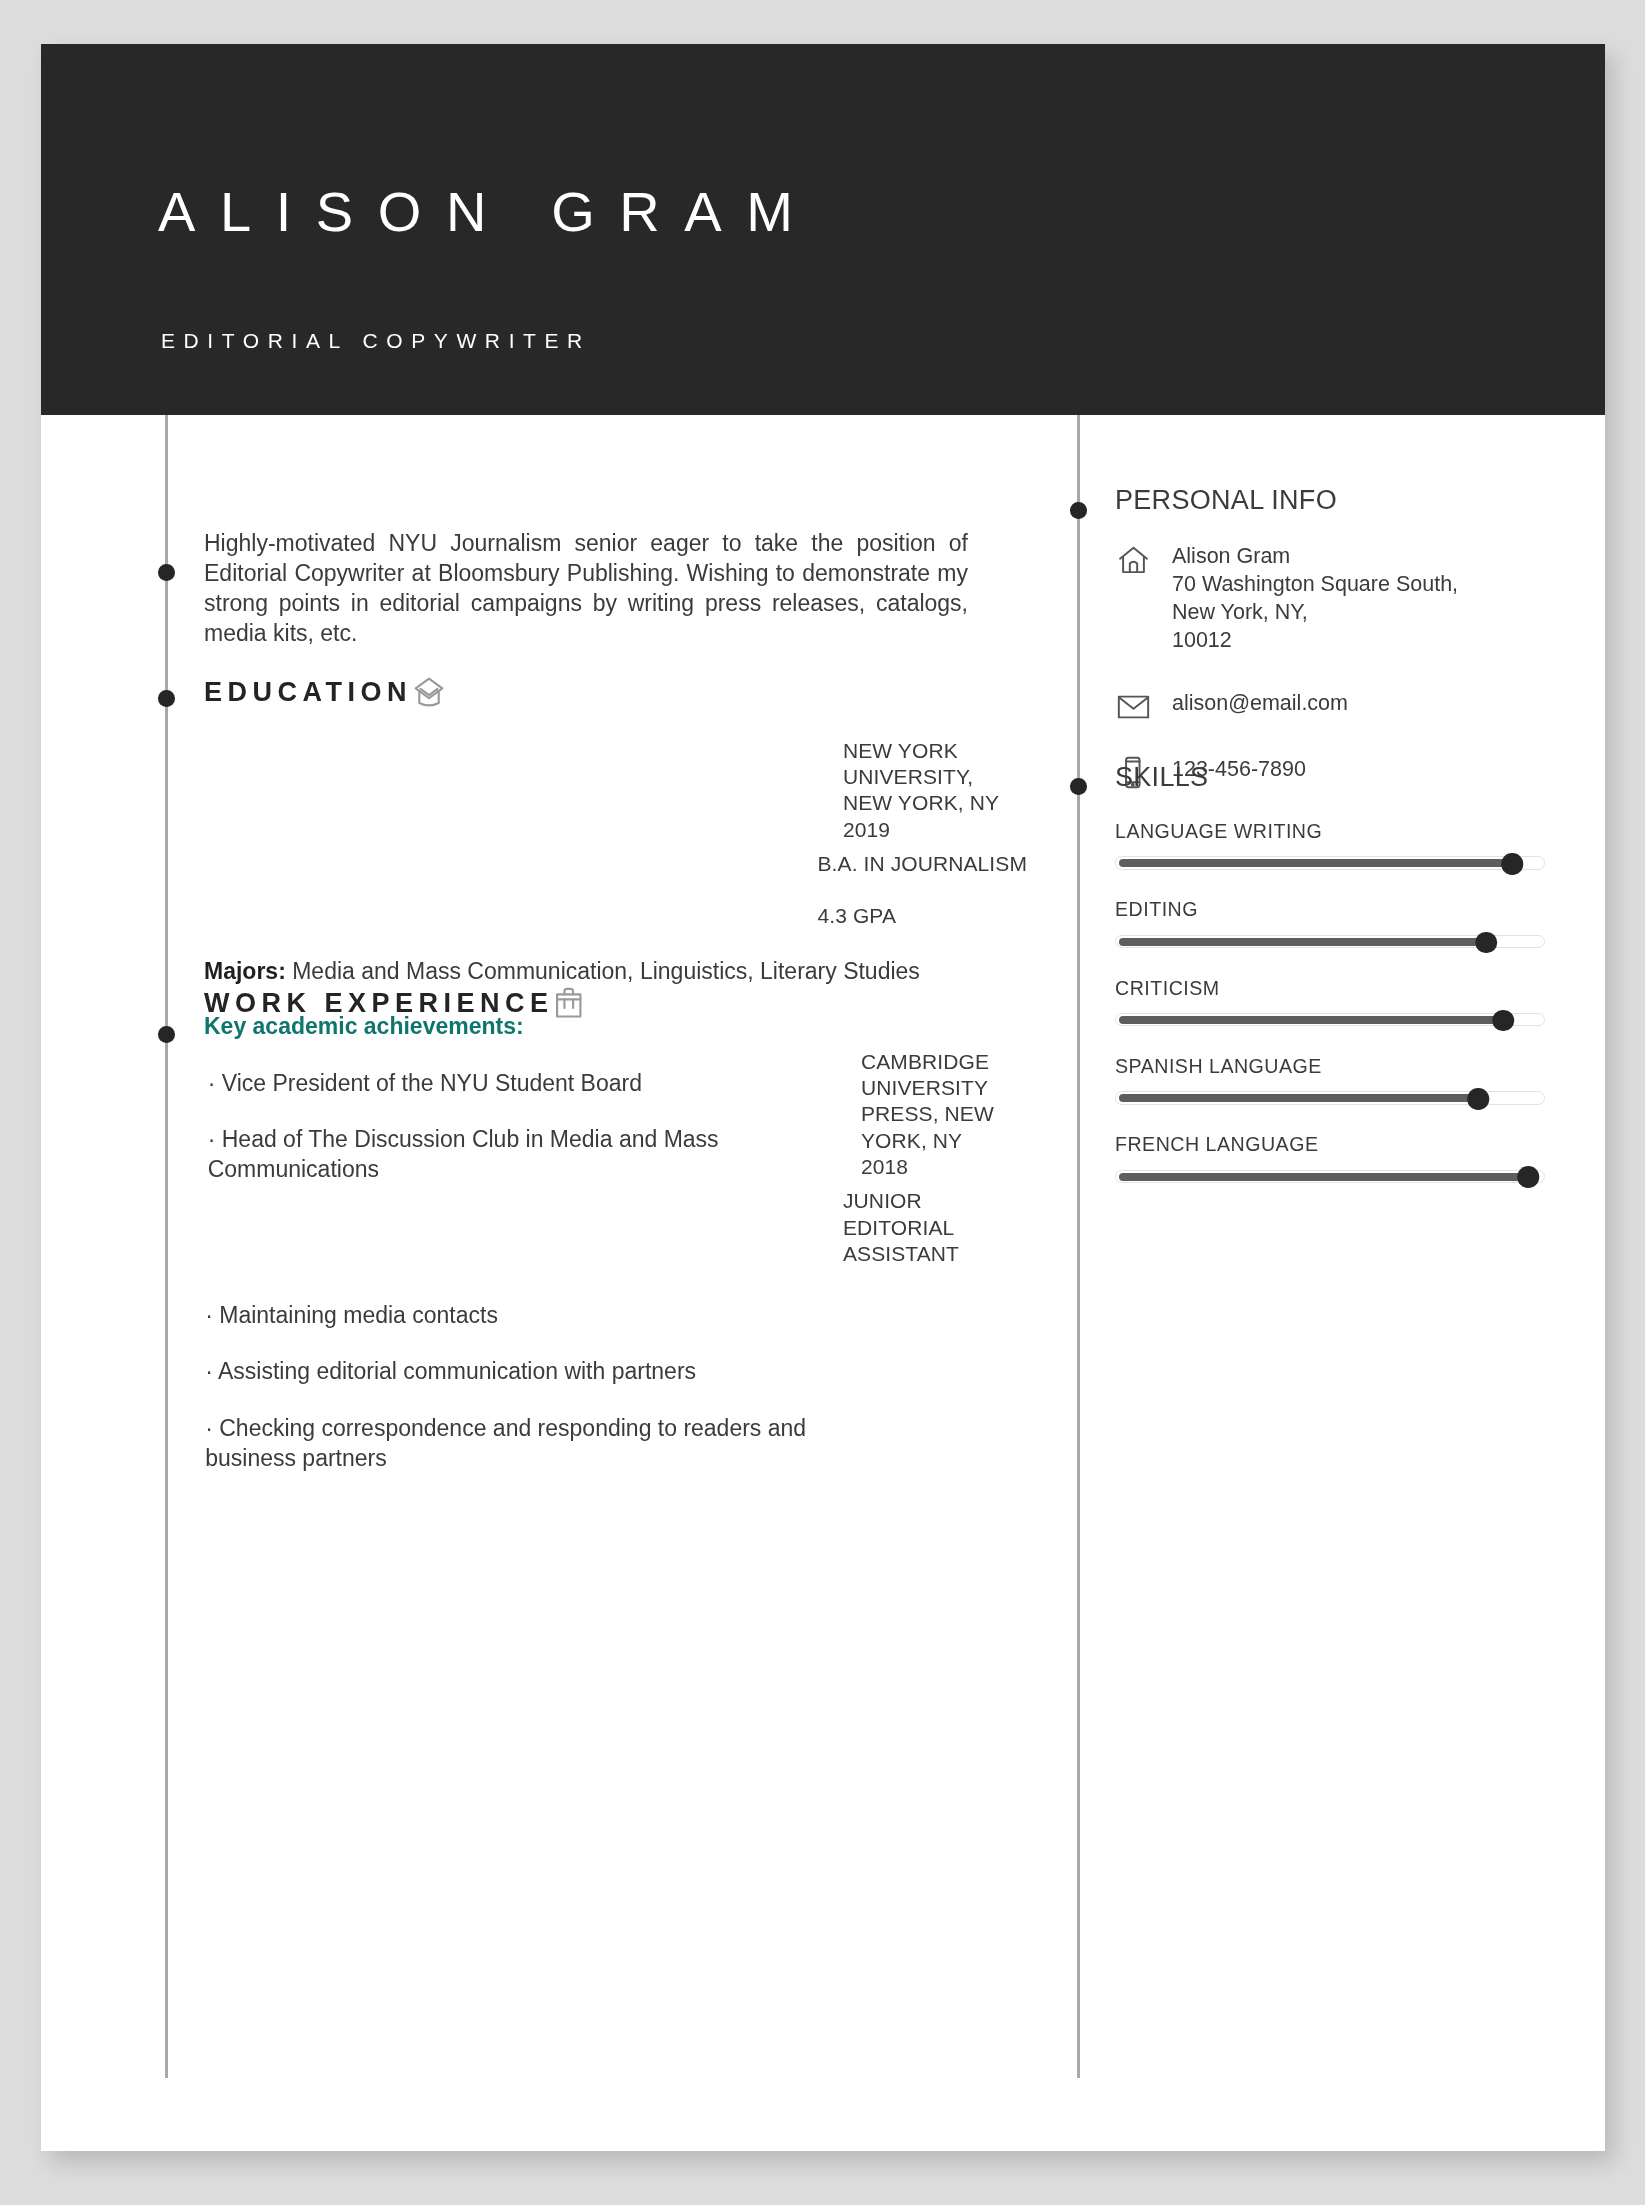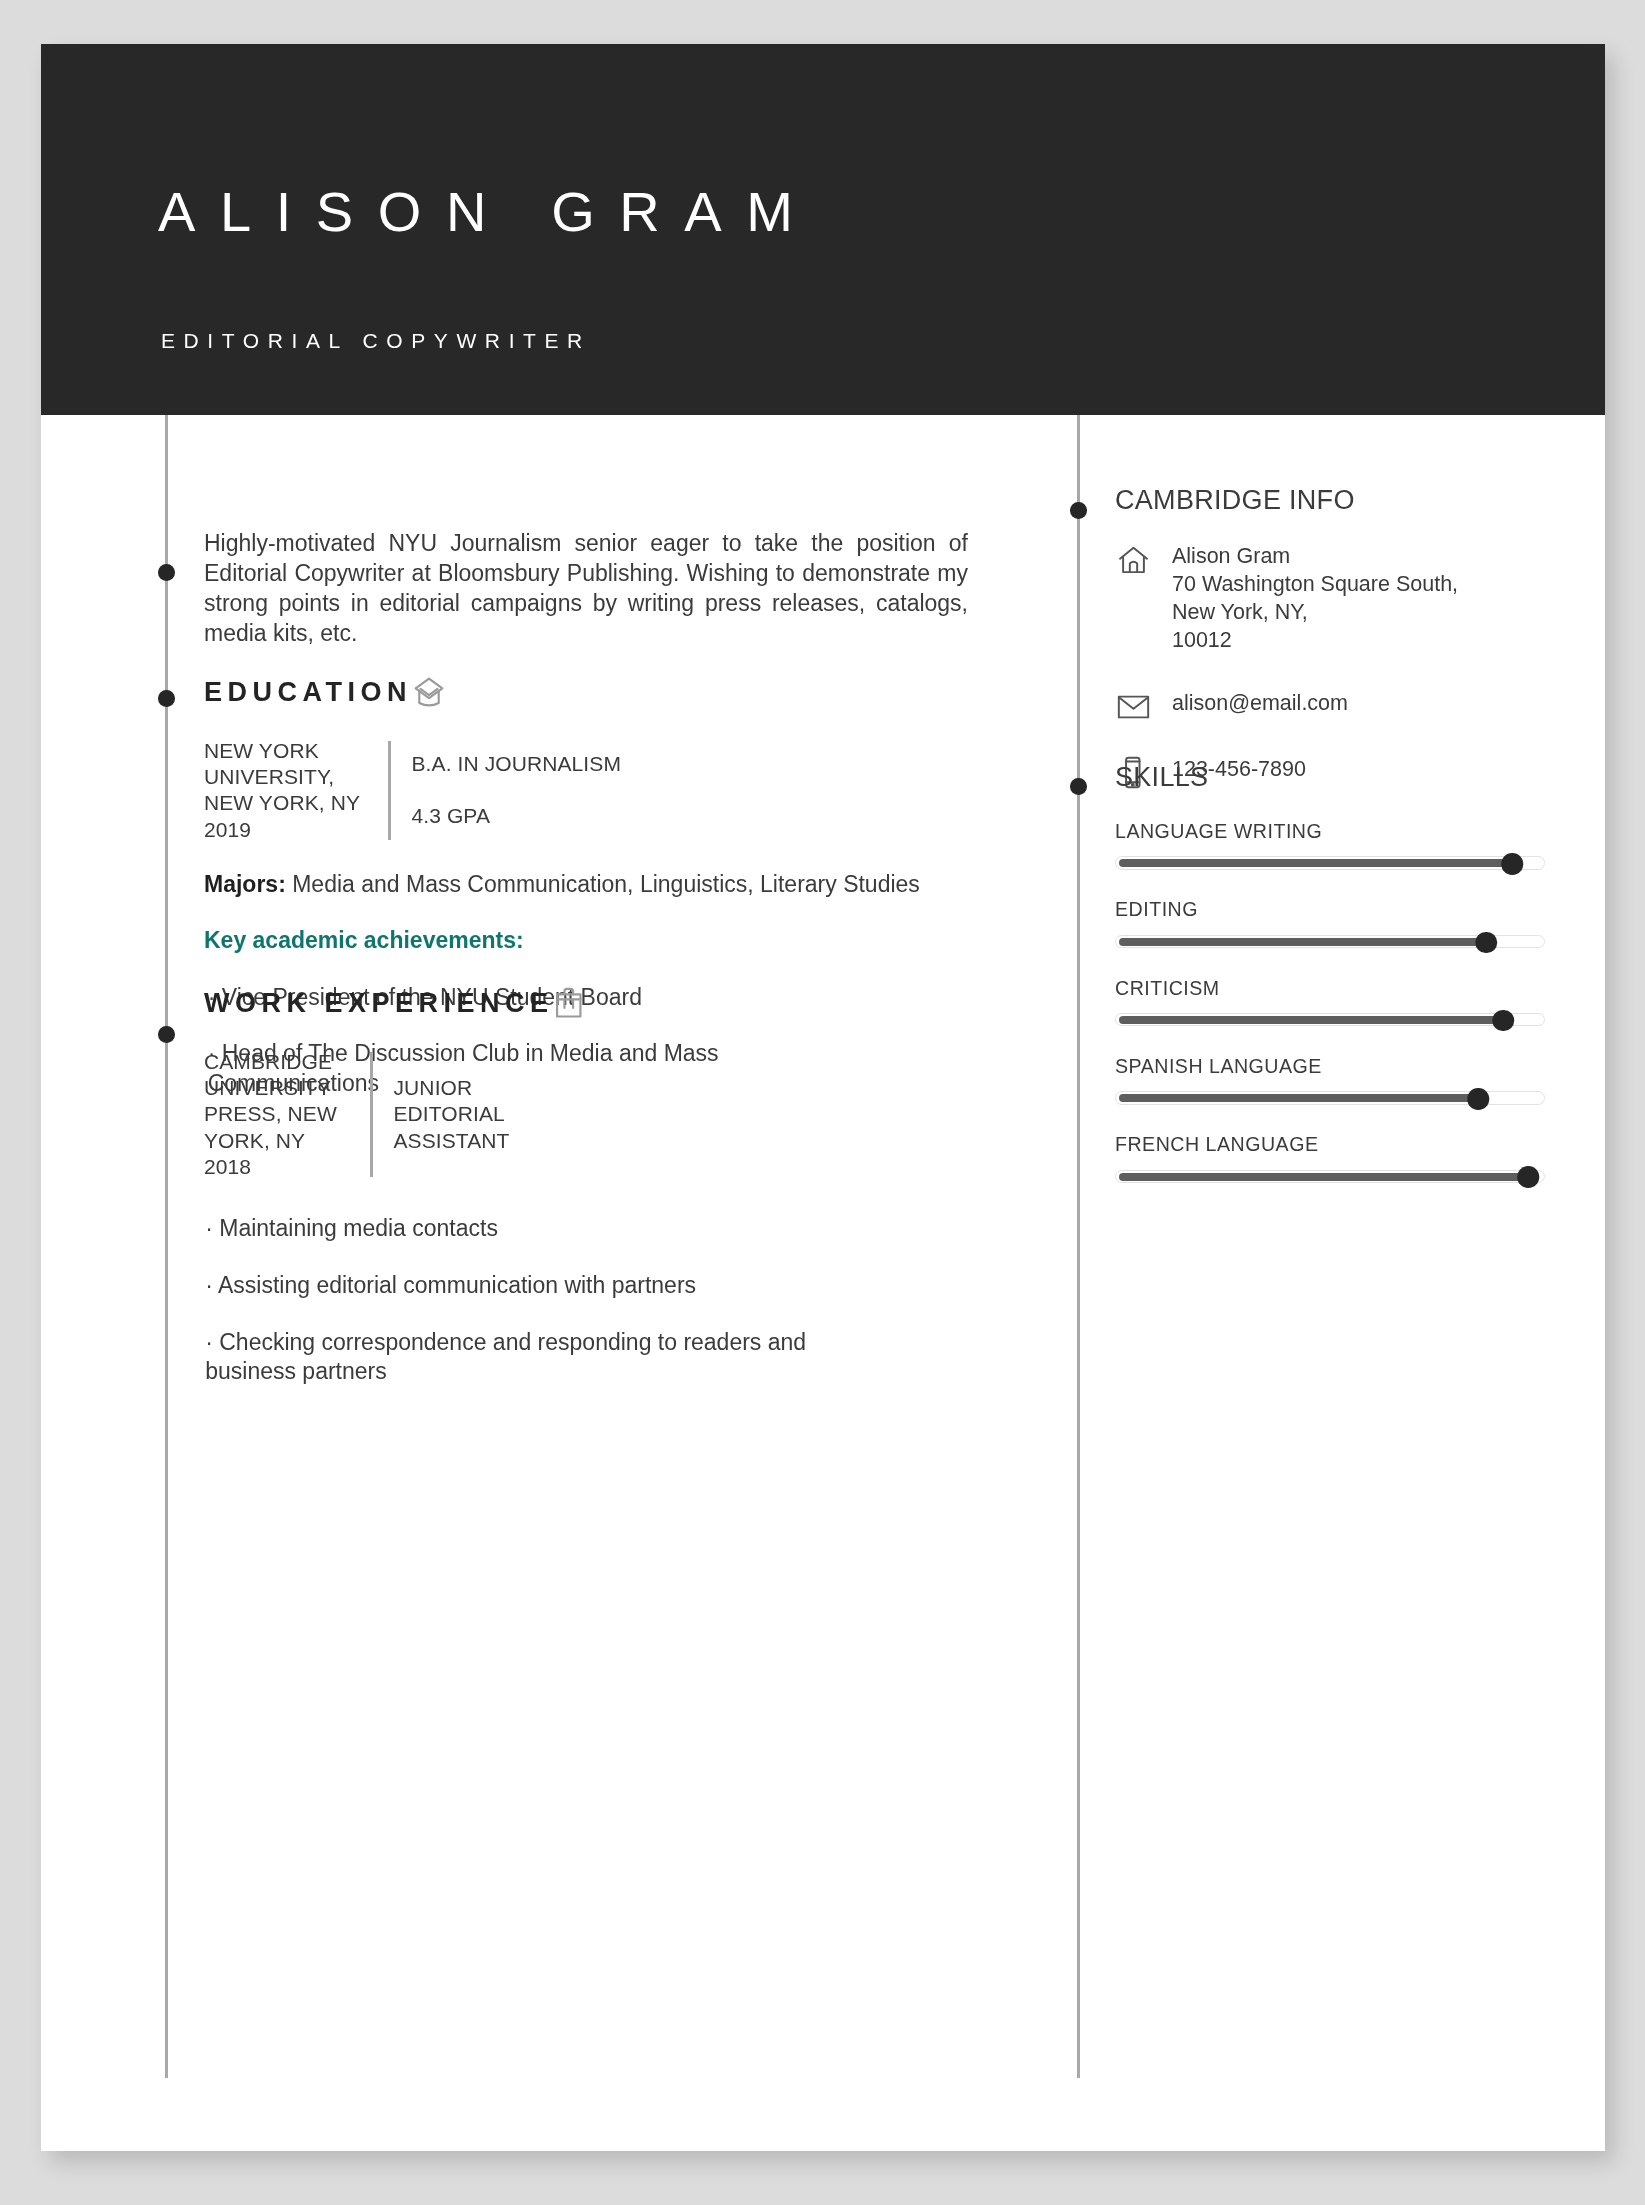--- a/index.html
+++ b/index.html
@@ -101,21 +101,22 @@
     font-size: 27px;
     letter-spacing: 0.3px;
     color: #3b3b3b;
     font-weight: 400;
     line-height: 1;
     white-space: nowrap;
   }
 
   .meta-grid {
     display: flex;
-    align-items: center;
+    align-items: flex-end;
+    flex-direction: column;
   }
   .meta-left {
     width: 184px;
     font-size: 21px;
     line-height: 1.26;
     color: #3b3b3b;
     letter-spacing: 0.1px;
   }
   .meta-divider {
     width: 2.5px;
@@ -298,21 +299,21 @@
       <div class="bullet-line" style="margin-top:27px; margin-left:1.2px;">· Assisting editorial communication with partners</div>
       <div class="bullet-line" style="margin-top:27px; margin-left:1.2px; width:638px;">· Checking correspondence and responding to readers and business partners</div>
     </div>
 
   </div>
 
   <div class="col-right">
 
     <div style="position:absolute; left:0; top:72px; width:467px;">
 
-      <div class="section-title-right">CAMBRIDGE INFO</div>
+      <div class="section-title-right">PERSONAL INFO</div>
 
       <div class="contact-row" style="margin-top:28px;">
         <span class="contact-icon">
           <svg class="svg-icon" width="33" height="33" viewBox="0 0 54 54" fill="none" stroke="#555555" stroke-width="3.2" stroke-linejoin="round" stroke-linecap="round">
             <path d="M5 24 L27 6 L49 24"></path>
             <path d="M10 22 L10 46 L44 46 L44 22"></path>
             <path d="M21 46 L21 32 Q27 26 33 32 L33 46"></path>
           </svg>
         </span>
         <span class="contact-text" style="white-space:pre-line;">Alison Gram

